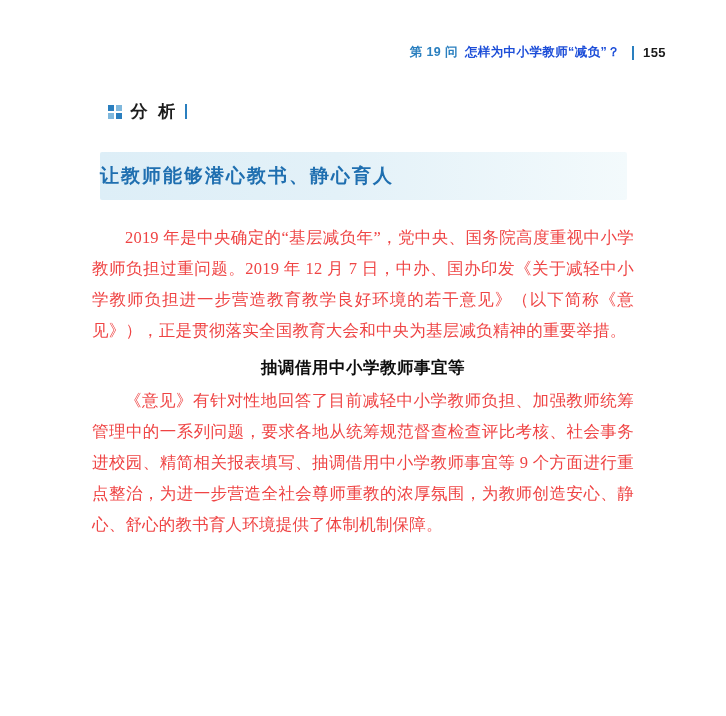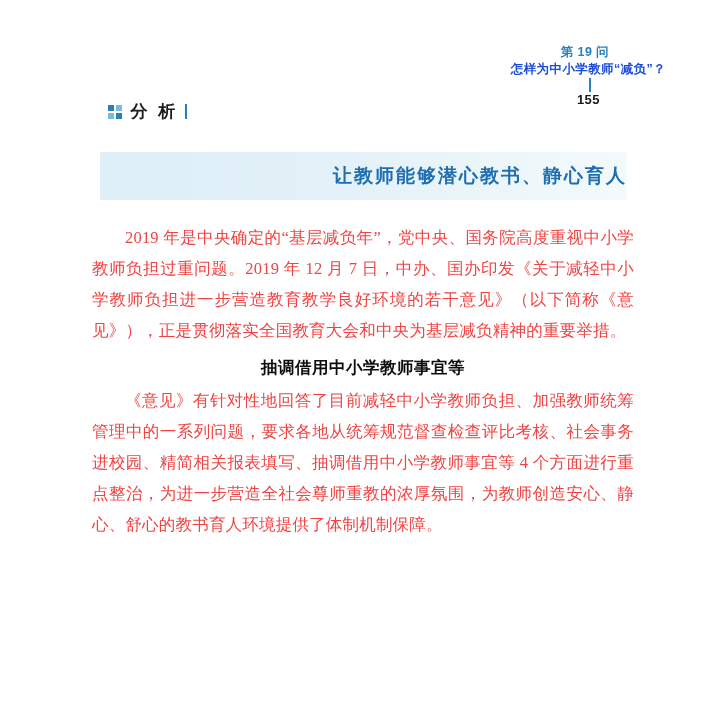--- a/index.html
+++ b/index.html
@@ -26,21 +26,20 @@
     position: absolute;
     top: 44px;
     right: 60px;
     display: flex;
     align-items: center;
     font-family: "Liberation Sans", "DejaVu Sans", sans-serif;
     font-size: 12.5px;
     color: #1a1a1a;
     letter-spacing: 0.4px;
     white-space: nowrap;
-    flex-direction: column;
   }
   .running-head .rh-q {
     color: #2a7fbf;
     font-weight: bold;
     margin-right: 7px;
   }
   .running-head .rh-title {
     color: #1d4ed8;
     font-weight: bold;
   }
@@ -101,21 +100,21 @@
   .banner {
     position: absolute;
     top: 152px;
     left: 100px;
     width: 527px;
     height: 48px;
     background: linear-gradient(to right, #ddeef7 0%, #e3f1f8 45%, #f3fafc 100%);
     border-radius: 2px;
     display: flex;
     align-items: center;
-    justify-content: flex-end;
+    justify-content: flex-start;
   }
   .banner-text {
     font-family: "Liberation Sans", "DejaVu Sans", sans-serif;
     font-size: 19px;
     font-weight: bold;
     color: #1f6fb0;
     letter-spacing: 2px;
   }
 
   
@@ -169,16 +168,16 @@
     <span class="sl-bar"></span>
   </div>
 
   <div class="banner">
     <span class="banner-text">让教师能够潜心教书、静心育人</span>
   </div>
 
   <div class="body-col">
     <p class="para">2019 年是中央确定的“基层减负年”，党中央、国务院高度重视中小学教师负担过重问题。2019 年 12 月 7 日，中办、国办印发《关于减轻中小学教师负担进一步营造教育教学良好环境的若干意见》（以下简称《意见》），正是贯彻落实全国教育大会和中央为基层减负精神的重要举措。</p>
     <h3 class="subhead">抽调借用中小学教师事宜等</h3>
-    <p class="para">《意见》有针对性地回答了目前减轻中小学教师负担、加强教师统筹管理中的一系列问题，要求各地从统筹规范督查检查评比考核、社会事务进校园、精简相关报表填写、抽调借用中小学教师事宜等 4 个方面进行重点整治，为进一步营造全社会尊师重教的浓厚氛围，为教师创造安心、静心、舒心的教书育人环境提供了体制机制保障。</p>
+    <p class="para">《意见》有针对性地回答了目前减轻中小学教师负担、加强教师统筹管理中的一系列问题，要求各地从统筹规范督查检查评比考核、社会事务进校园、精简相关报表填写、抽调借用中小学教师事宜等 9 个方面进行重点整治，为进一步营造全社会尊师重教的浓厚氛围，为教师创造安心、静心、舒心的教书育人环境提供了体制机制保障。</p>
   </div>
 
 </div>
 
 </body></html>

